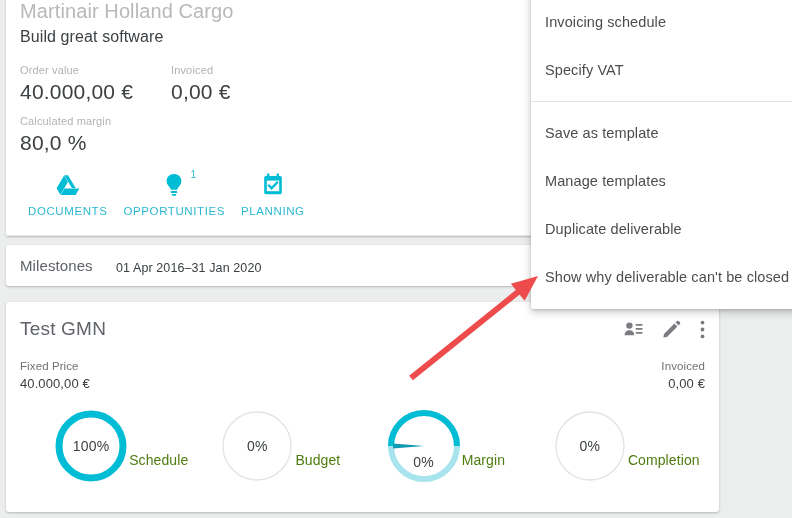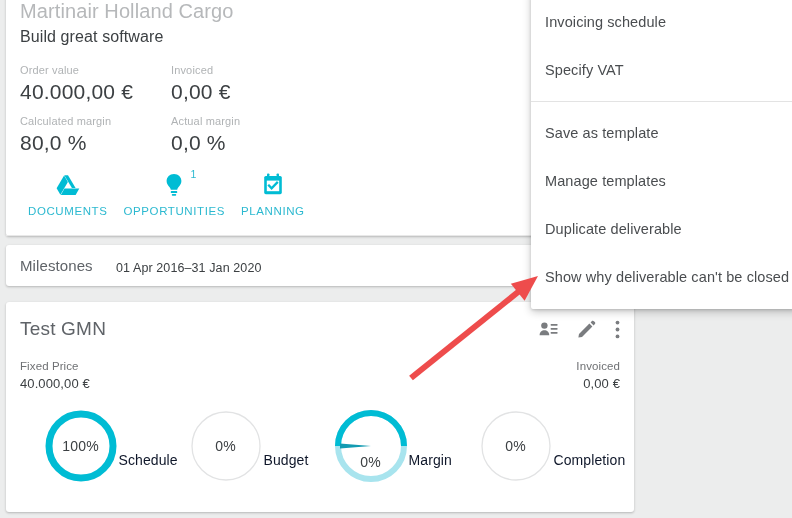--- a/index.html
+++ b/index.html
@@ -132,21 +132,21 @@
     top: 16px;
     font-size: 12.5px;
     color: #3c4043;
     letter-spacing: .1px;
   }
 
   
   #detail-card {
     left: 6px;
     top: 302px;
-    width: 628px;
+    width: 713px;
     height: 210px;
   }
   .detail-title {
     position: absolute;
     left: 14px;
     top: 16px;
     font-size: 19px;
     color: #5f6368;
     letter-spacing: .2px;
   }
@@ -227,21 +227,21 @@
     letter-spacing: .2px;
   }
   .gauge-pct.low {
     align-items: flex-end;
     padding-bottom: 14px;
     box-sizing: border-box;
   }
   .gauge-label {
     margin-top: 27px;
     font-size: 14px;
-    color: #0f172a;
+    color: #4d7c0f;
     letter-spacing: .1px;
   }
 
   
   #dropdown-menu {
     position: absolute;
     left: 531px;
     top: -10px;
     width: 268px;
     background: #ffffff;
@@ -290,24 +290,20 @@
     <span class="metric-label">Order value</span>
     <span class="metric-value">40.000,00 €</span>
   </div>
   <div class="metric" id="m-invoiced">
     <span class="metric-label">Invoiced</span>
     <span class="metric-value">0,00 €</span>
   </div>
   <div class="metric" id="m-calcmargin">
     <span class="metric-label">Calculated margin</span>
     <span class="metric-value">80,0 %</span>
-  </div>
-  <div class="metric" id="m-actmargin">
-    <span class="metric-label">Actual margin</span>
-    <span class="metric-value">0,0 %</span>
   </div>
 
   <div class="tabs">
 
     <div class="tab">
       <span class="tab-icon">
         <svg width="26" height="24" viewBox="0 0 26 24">
           <path d="M13 2.2 L20.6 15.1 L16.9 15.1 L9.3 2.2 Z" fill="#00bcd4"></path>
           <path d="M9.1 2.6 L12.9 9.1 L5.4 21.7 L1.6 15.2 Z" fill="#00bcd4"></path>
           <path d="M5.8 22.0 L9.5 15.6 L24.3 15.6 L20.6 22.0 Z" fill="#00bcd4"></path>

